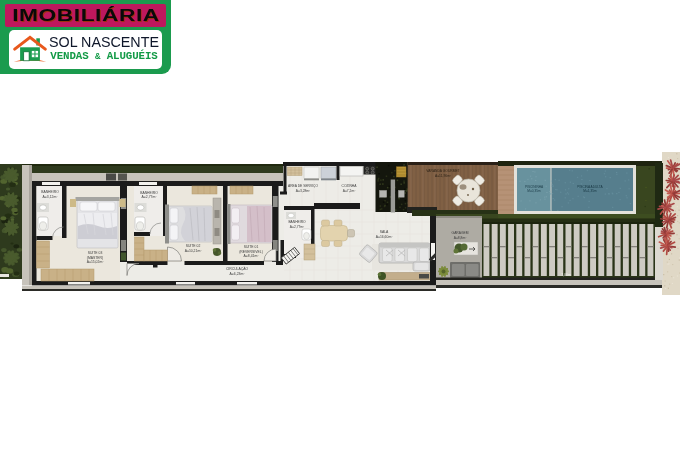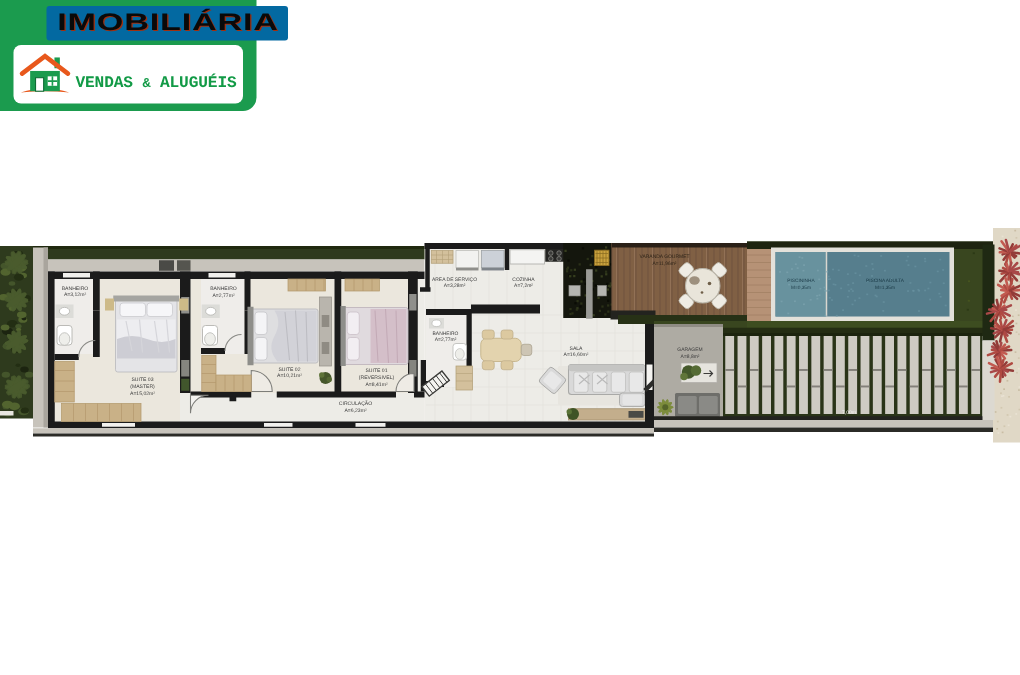--- a/index.html
+++ b/index.html
@@ -1012,34 +1012,34 @@
           <rect x="436" y="280" width="226" height="5" fill="#c7c3bb"></rect>
         </g>
         <g>
           <rect x="22" y="289" width="414" height="2" fill="#2b2b27"></rect>
           <rect x="436" y="285" width="226" height="3" fill="#2b2b27"></rect>
         </g>
       </svg></div>
 
 <div style="position:absolute;left:0;top:0;width:171px;height:74px;background:#1b9b4e;border-radius:0 0 9px 0;">
 
-  <div style="position:absolute;left:5px;top:4px;width:161px;height:23px;background:#0369a1;border-radius:2px;display:flex;align-items:center;justify-content:center;margin-left:26px;">
+  <div style="position:absolute;left:5px;top:4px;width:161px;height:23px;background:#be185d;border-radius:2px;display:flex;align-items:center;justify-content:center;">
     <span style="font-family:'Liberation Sans',sans-serif;font-weight:bold;font-size:16px;color:#090909;letter-spacing:0.4px;transform:scaleX(1.42);text-shadow:0.6px 0.6px 0 #a03010;white-space:nowrap;">IMOBILIÁRIA</span>
   </div>
 
   <div style="position:absolute;left:9px;top:30px;width:153px;height:39px;background:#ffffff;border-radius:5px;"></div>
 
   <svg style="position:absolute;left:12px;top:32px;" width="36" height="36" viewBox="0 0 40 38">
     <path d="M2 32 Q20 26 38 32 Q20 30 2 32 Z" fill="#e8581c"></path>
     <rect x="9" y="16" width="22" height="15" fill="#1b9b4e"></rect>
     <rect x="27" y="6" width="4" height="8" fill="#1b9b4e"></rect>
     <path d="M3 18 L20 5 L37 18" fill="none" stroke="#e8581c" stroke-width="3.4" stroke-linecap="round"></path>
     <rect x="13" y="21" width="6" height="10" fill="#ffffff" stroke="#0e6b34" stroke-width="0.8"></rect>
     <rect x="22" y="20" width="7" height="7" fill="#ffffff"></rect>
     <path d="M22 23.5 h7 M25.5 20 v7" stroke="#1b9b4e" stroke-width="1.2"></path>
   </svg>
 
   <div style="position:absolute;left:49px;top:34px;width:110px;text-align:center;">
-    <div style="font-family:'Liberation Sans',sans-serif;font-weight:bold;font-size:14.3px;color:#ffffff;letter-spacing:0px;white-space:nowrap;">SOL NASCENTE</div>
+    <div style="font-family:'Liberation Sans',sans-serif;font-weight:normal;font-size:14.3px;color:#0f172a;letter-spacing:0px;white-space:nowrap;">SOL NASCENTE</div>
     <div style="font-family:Liberation Mono, monospace;font-weight:bold;font-size:10.8px;color:#129a46;letter-spacing:-0.1px;white-space:nowrap;margin-top:0px;">VENDAS <span style="font-size:9px;">&amp;</span> ALUGUÉIS</div>
   </div>
 </div>
 
 </div>
 </body></html>

